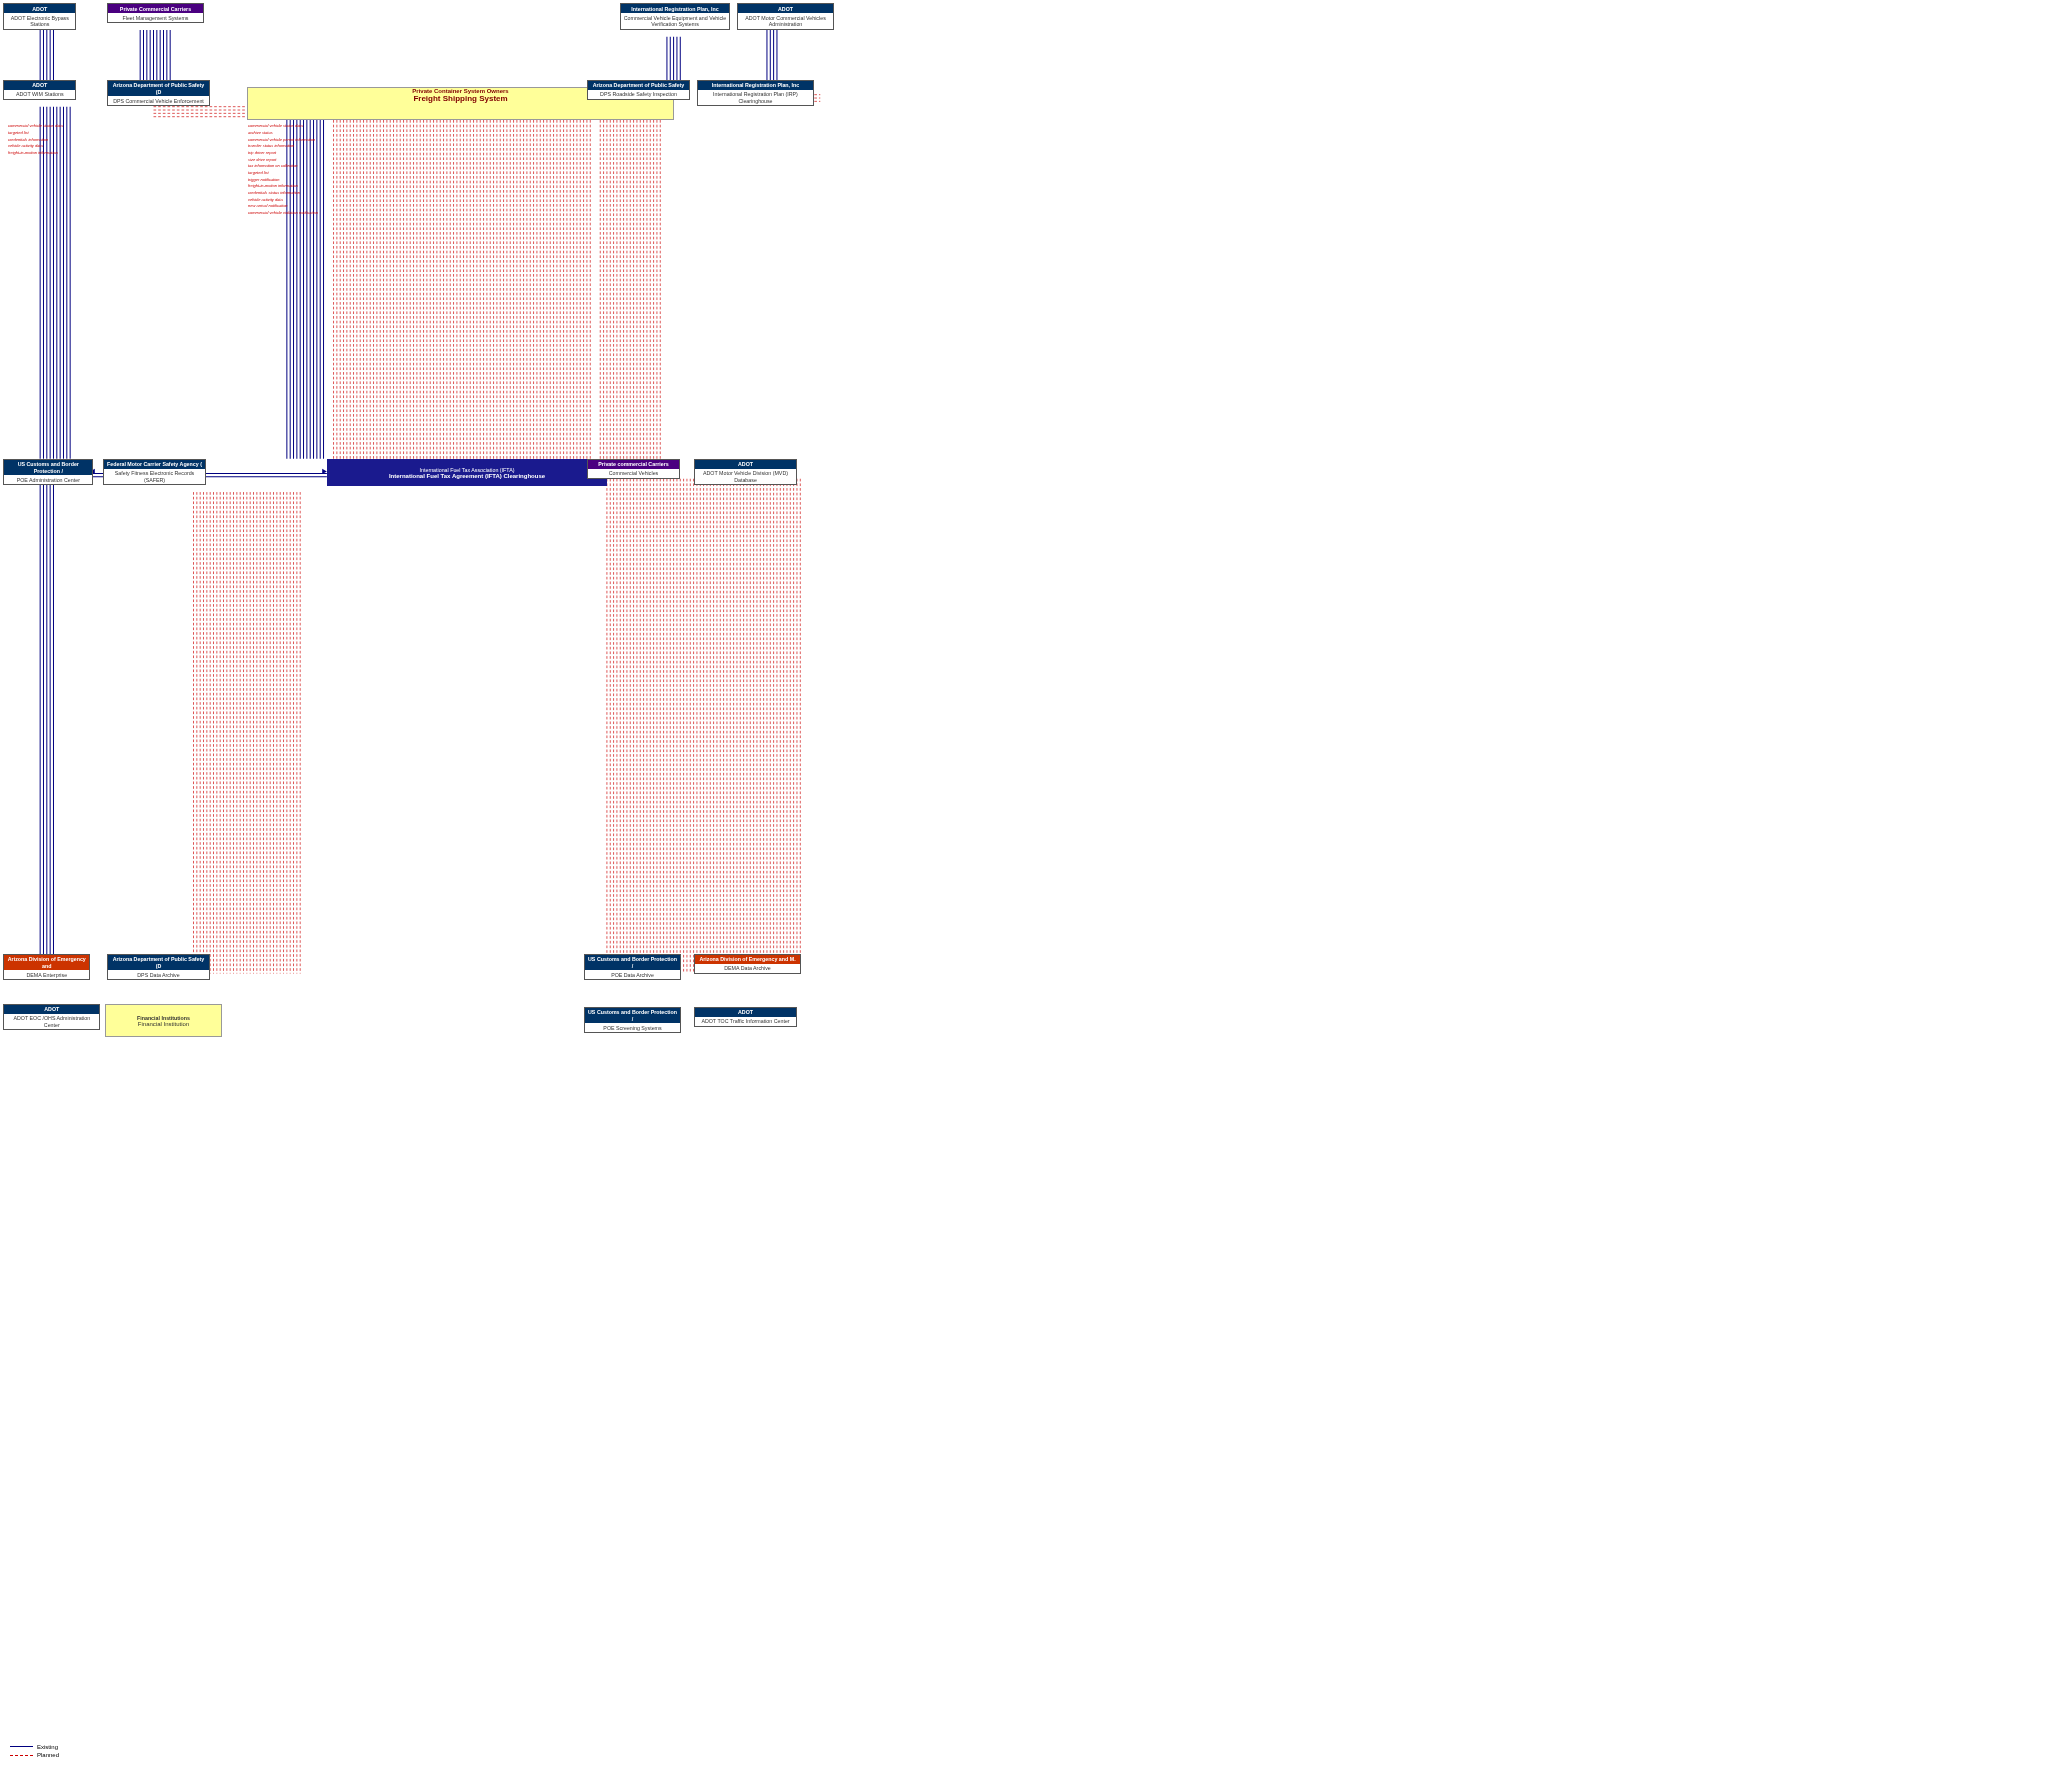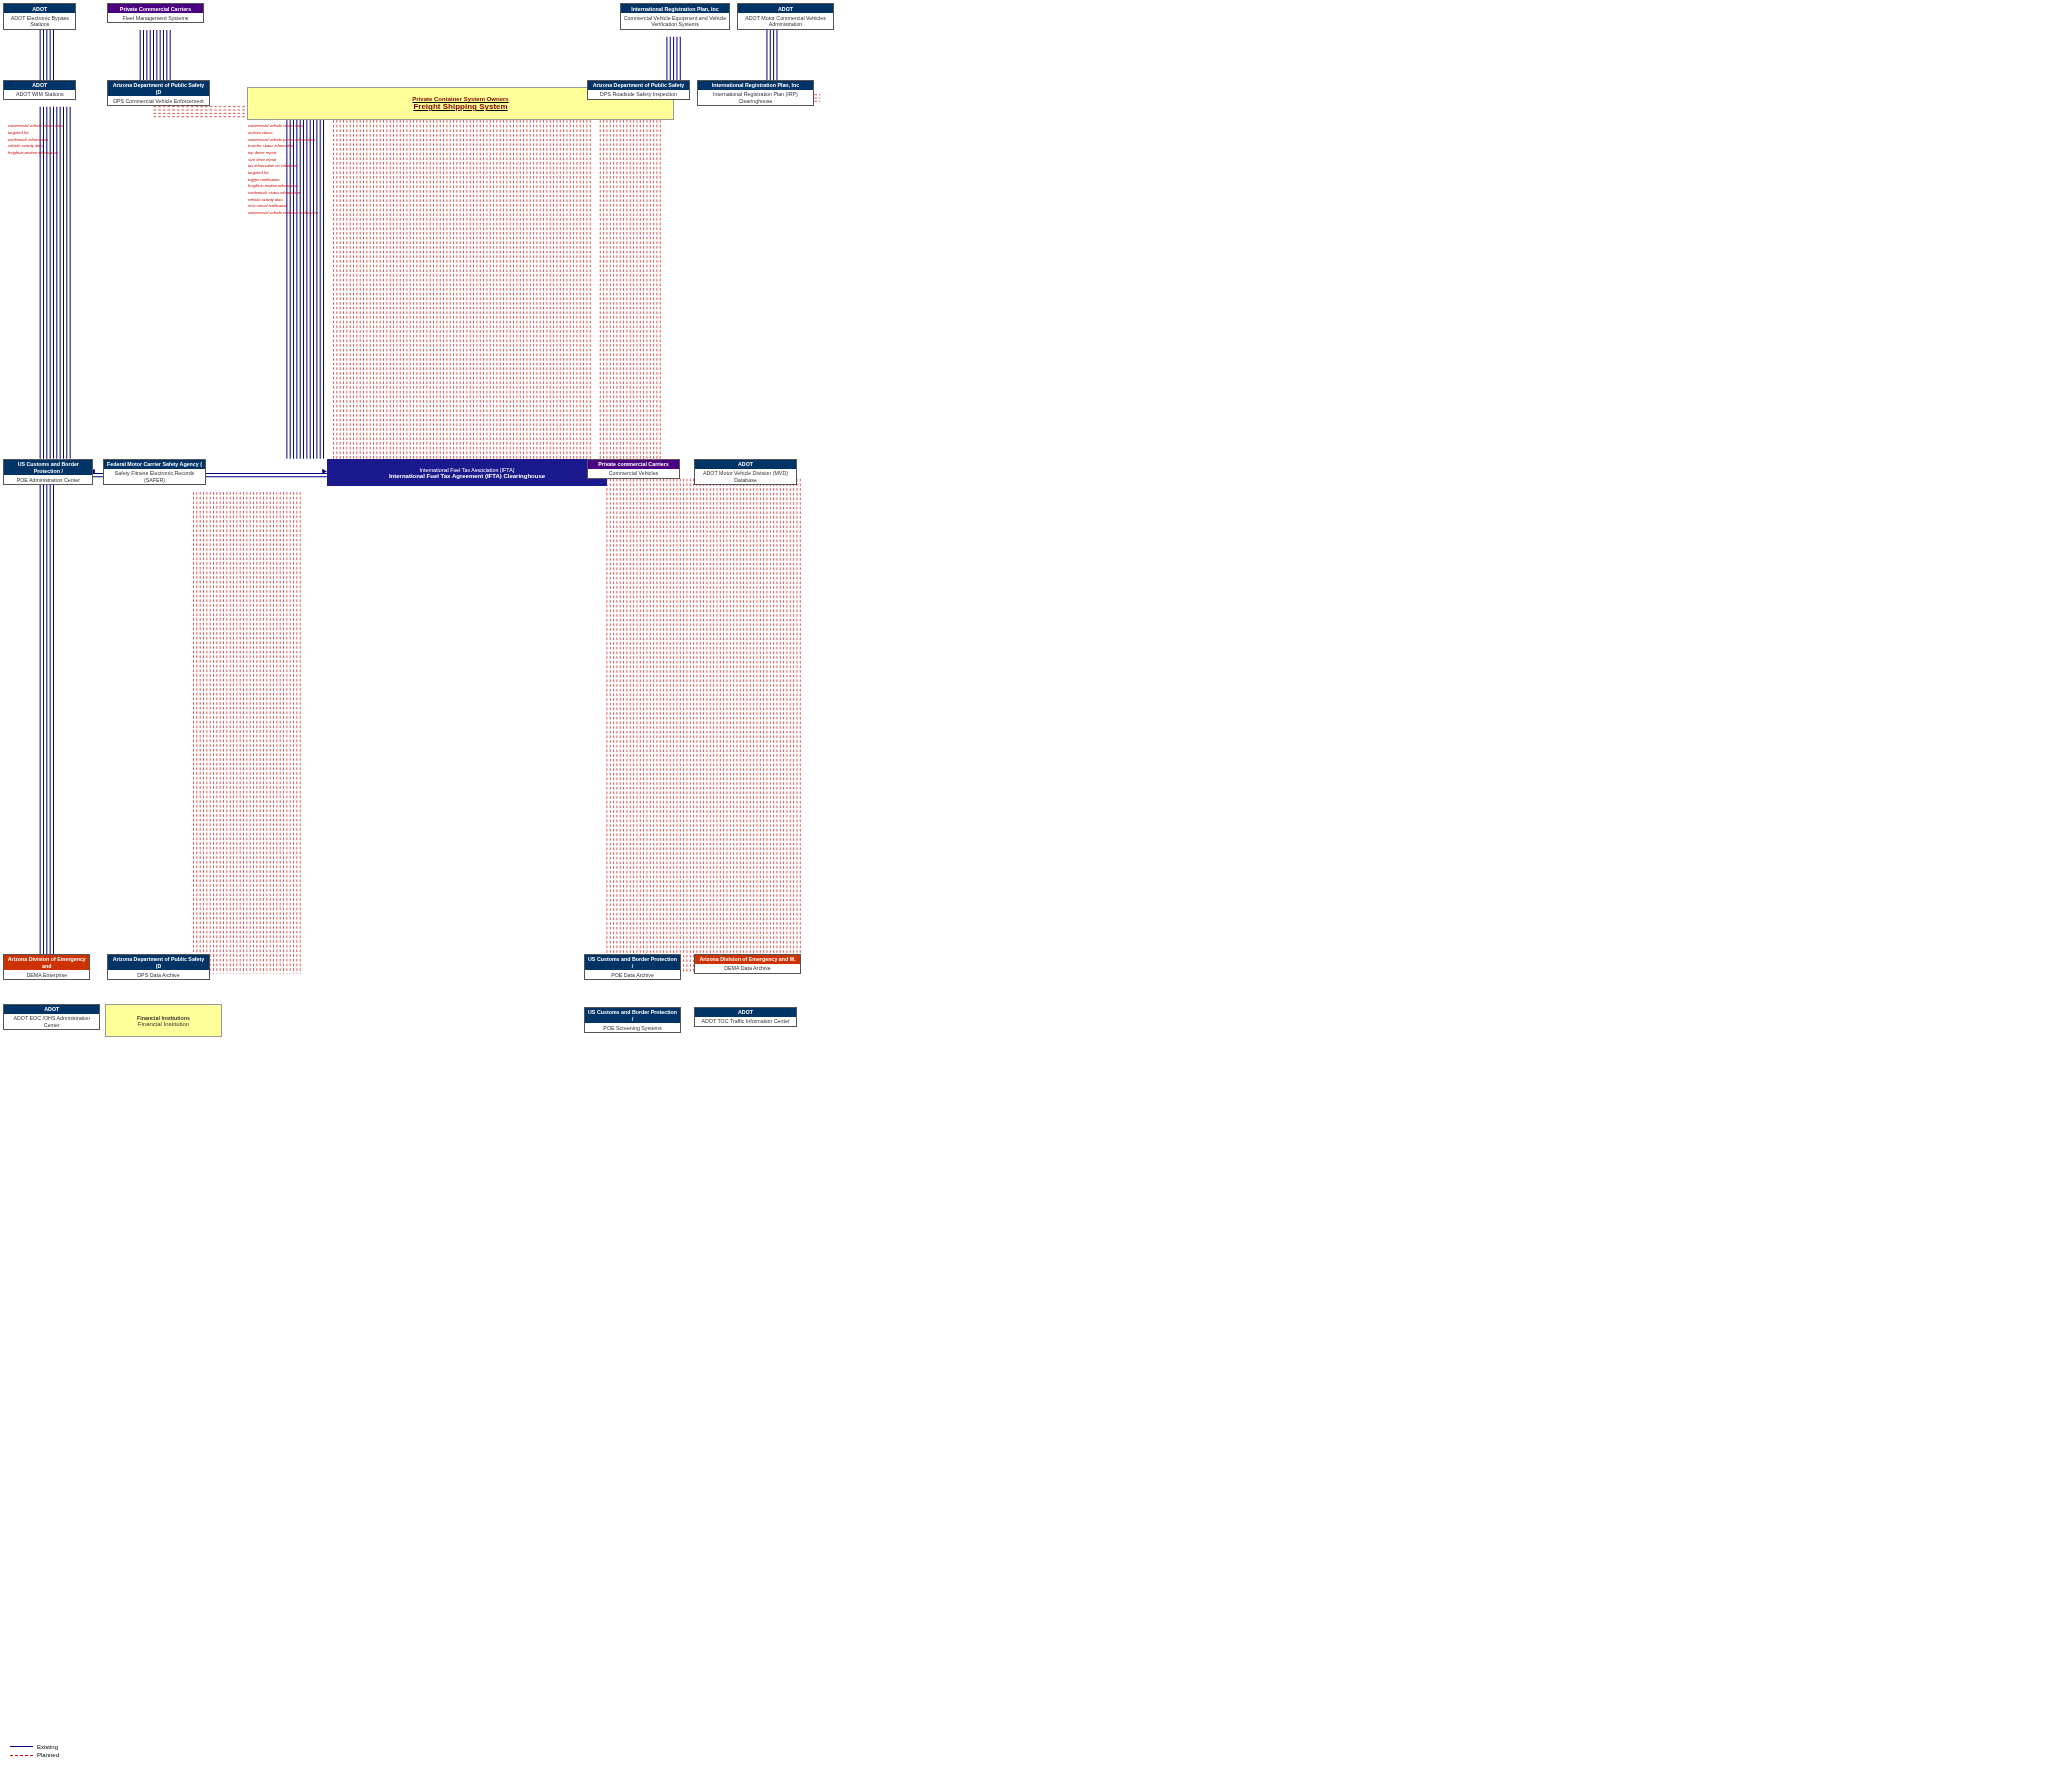--- a/index.html
+++ b/index.html
@@ -361,21 +361,21 @@
     <div class="node-body">ADOT WIM Stations</div>
   </div>
 
   <div class="node-box" style="left:107px; top:80px; width:103px;">
     <div class="node-header bg-adot">Arizona Department of Public Safety (D</div>
     <div class="node-body">DPS Commercial Vehicle Enforcement</div>
   </div>
 
   <div style="position:absolute; left:247px; top:87px; width:427px; height:33px; 
               background:#ffff99; border:1.3px solid #999; display:flex; flex-direction:column;
-              align-items:center; justify-content:center;text-decoration:underline;">
+              align-items:center; justify-content:flex-start;">
     <div style="font-size:6px; color:#800000; font-weight:bold;">Private Container System Owners</div>
     <div style="font-size:8px; color:#800000; font-weight:bold;">Freight Shipping System</div>
   </div>
 
   <div class="node-box" style="left:587px; top:80px; width:103px;">
     <div class="node-header bg-adot">Arizona Department of Public Safety</div>
     <div class="node-body">DPS Roadside Safety Inspection</div>
   </div>
 
   <div class="node-box" style="left:697px; top:80px; width:117px;">

